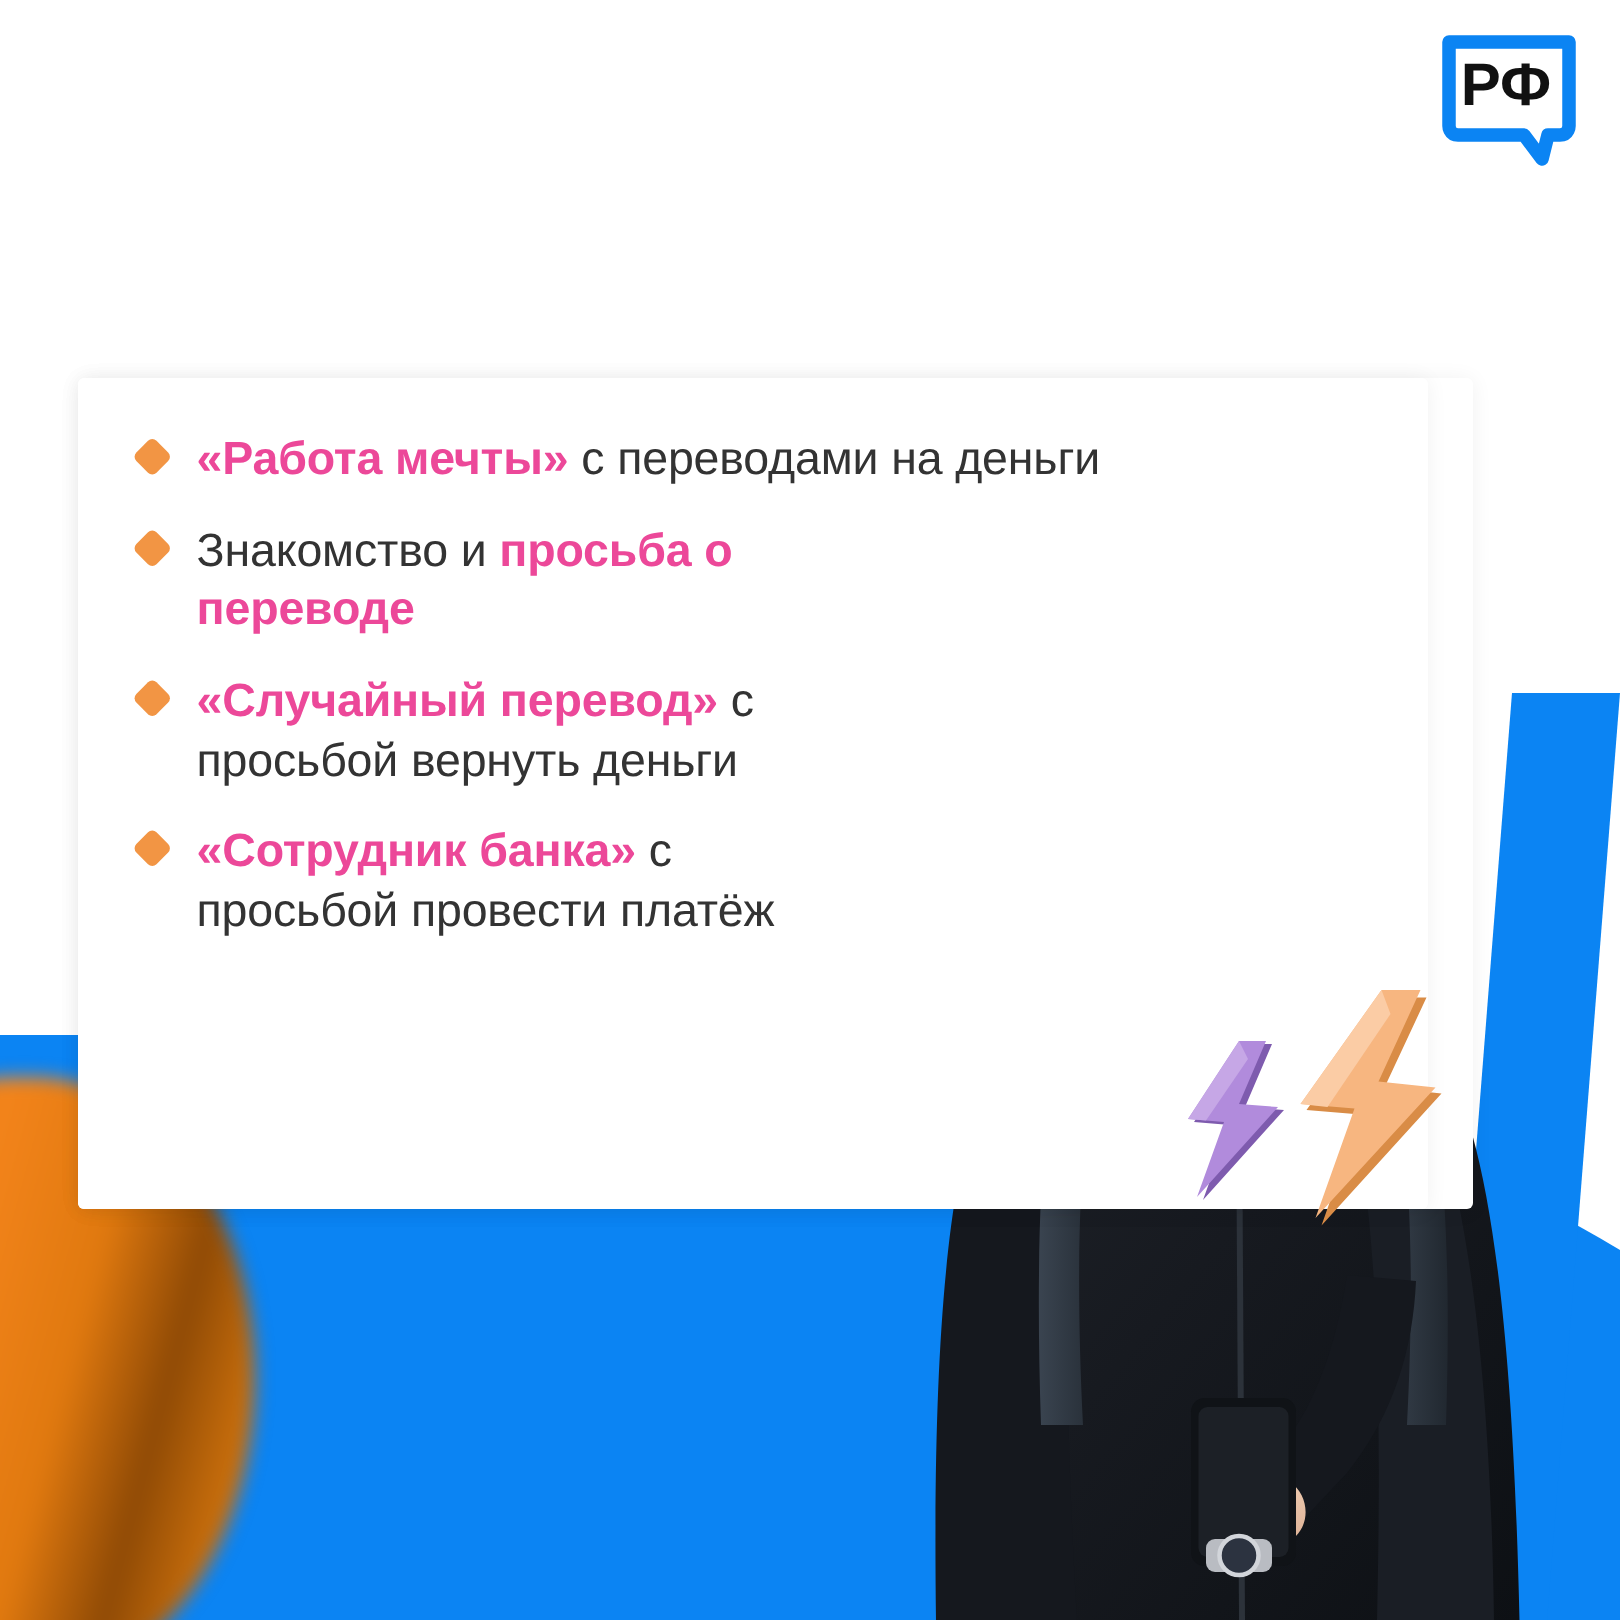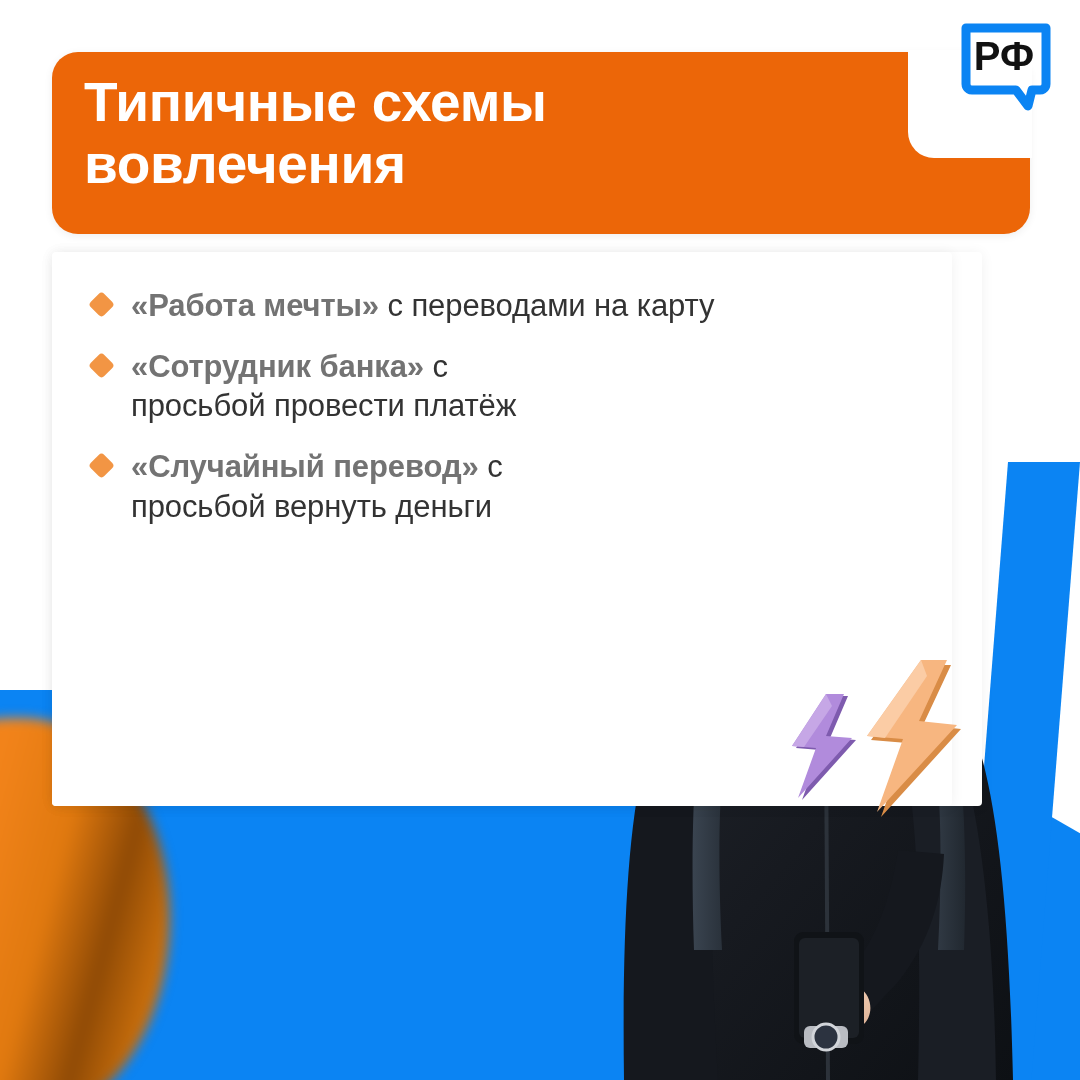--- a/index.html
+++ b/index.html
@@ -153,21 +153,21 @@
   }
 
   .scheme-text {
     flex:1 1 auto;
     font-size:31px;
     line-height:1.28;
     color:#333333;
     font-weight:400;
     letter-spacing:-0.1px;
   }
-  .scheme-text b { font-weight:700; color:#737373; }
+  .scheme-text b { font-weight:700; color:#ec4899; }
 
   
   .photo { position:absolute; left:598px; top:430px; width:460px; height:650px; }
 
   
   .bolt { position:absolute; }
   .bolt svg { display:block; }
   .bolt-purple { left:786px; top:694px; }
   .bolt-orange { left:857px; top:660px; }
 </style>
@@ -245,61 +245,62 @@
       <rect x="196" y="502" width="70" height="112" rx="9" fill="#101317"></rect>
       <rect x="201" y="508" width="60" height="100" rx="6" fill="#1C2026"></rect>
 
       <rect x="206" y="596" width="44" height="22" rx="6" fill="#B9BCC2"></rect>
       <circle cx="228" cy="607" r="13" fill="#2C3340" stroke="#D2D5DA" stroke-width="3"></circle>
     </svg>
   </div>
 
   <div class="orange-blob"></div>
 
-  <div class="header-banner">
-    <div class="banner-notch"></div>
-    <div class="banner-title">Типичные схемы
-вовлечения</div>
-  </div>
 
   <div class="logo">
     <svg viewBox="0 0 112 112" aria-hidden="true">
       <path d="M16 18 H96 V74 C96 74 96 80 90 80 L82 80 L78 96 L66 80 L22 80 C16 80 16 74 16 74 Z" fill="none" stroke="#0B84F3" stroke-width="9" stroke-linecap="round" stroke-linejoin="round"></path>
       <text x="54" y="60" text-anchor="middle" font-family="'Liberation Sans', sans-serif" font-size="40" font-weight="700" fill="#111111">РФ</text>
     </svg>
   </div>
 
   <div class="card-backdrop"></div>
 
   <div class="content-card" style="width:900px;">
     <ul class="scheme-list">
 
       <li class="scheme-item">
         <span class="bullet"></span>
         <span class="scheme-text">
-          <b>«Работа мечты»</b><span> с переводами на карту</span>
+          <b>«Работа мечты»</b><span> с переводами на деньги</span>
         </span>
       </li>
 
 
+      <li class="scheme-item">
+        <span class="bullet"></span>
+        <span class="scheme-text" style="max-width:470px;">
+          <span>Знакомство и </span><b>просьба о переводе</b>
+        </span>
+      </li>
+
+      <li class="scheme-item">
+        <span class="bullet"></span>
+        <span class="scheme-text" style="max-width:470px;">
+          <b>«Случайный перевод»</b><span> с просьбой вернуть деньги</span>
+        </span>
+      </li>
 
       <li class="scheme-item">
         <span class="bullet"></span>
         <span class="scheme-text" style="max-width:430px;">
           <b>«Сотрудник банка»</b><span> с просьбой провести платёж</span>
         </span>
       </li>
 
-      <li class="scheme-item">
-        <span class="bullet"></span>
-        <span class="scheme-text" style="max-width:470px;">
-          <b>«Случайный перевод»</b><span> с просьбой вернуть деньги</span>
-        </span>
-      </li>
-
     </ul>
   </div>
 
   <div class="bolt bolt-purple">
     <svg width="80" height="108" viewBox="0 0 80 108" aria-hidden="true">
       <path d="M44 2 L10 54 L34 56 L16 106 L70 46 L44 44 L62 2 Z" fill="#7E5BAE"></path>
       <path d="M40 0 L6 52 L30 54 L12 104 L66 44 L40 42 L58 0 Z" fill="#B18BDC"></path>
       <path d="M40 0 L6 52 L18 53 L46 12 Z" fill="#C6A7E6"></path>
     </svg>
   </div>

